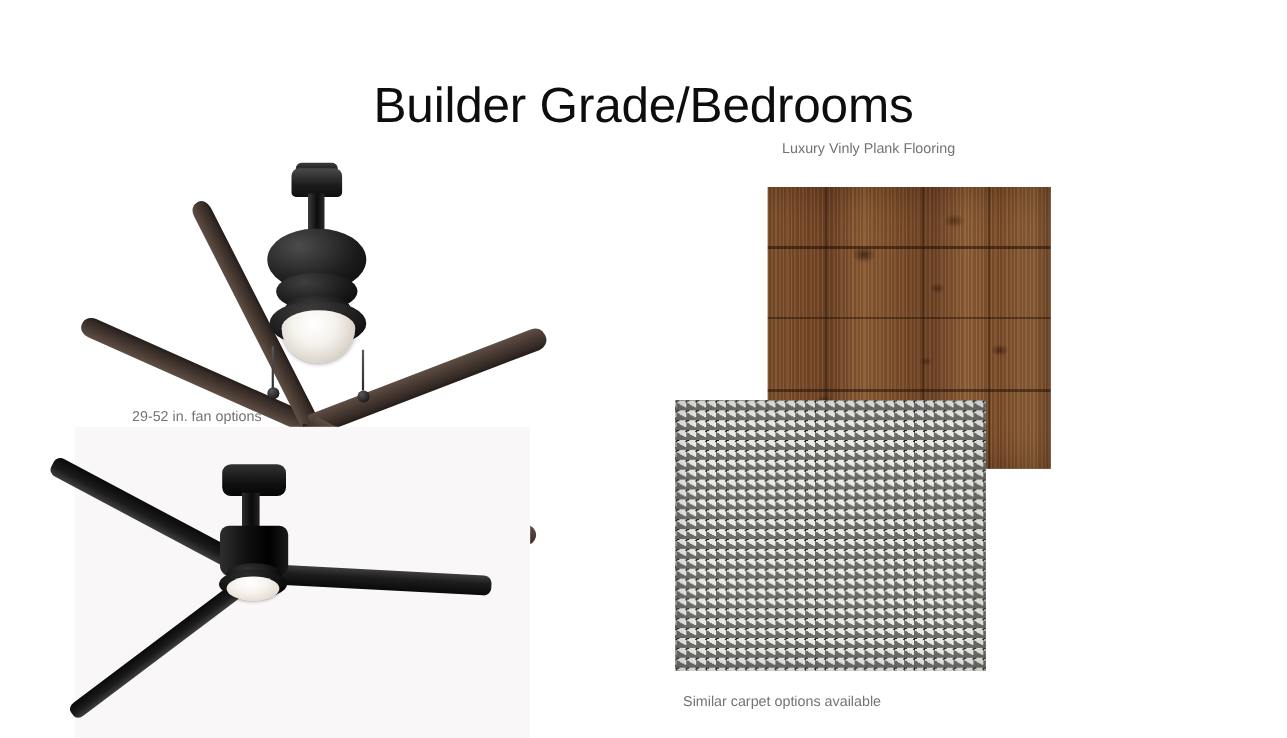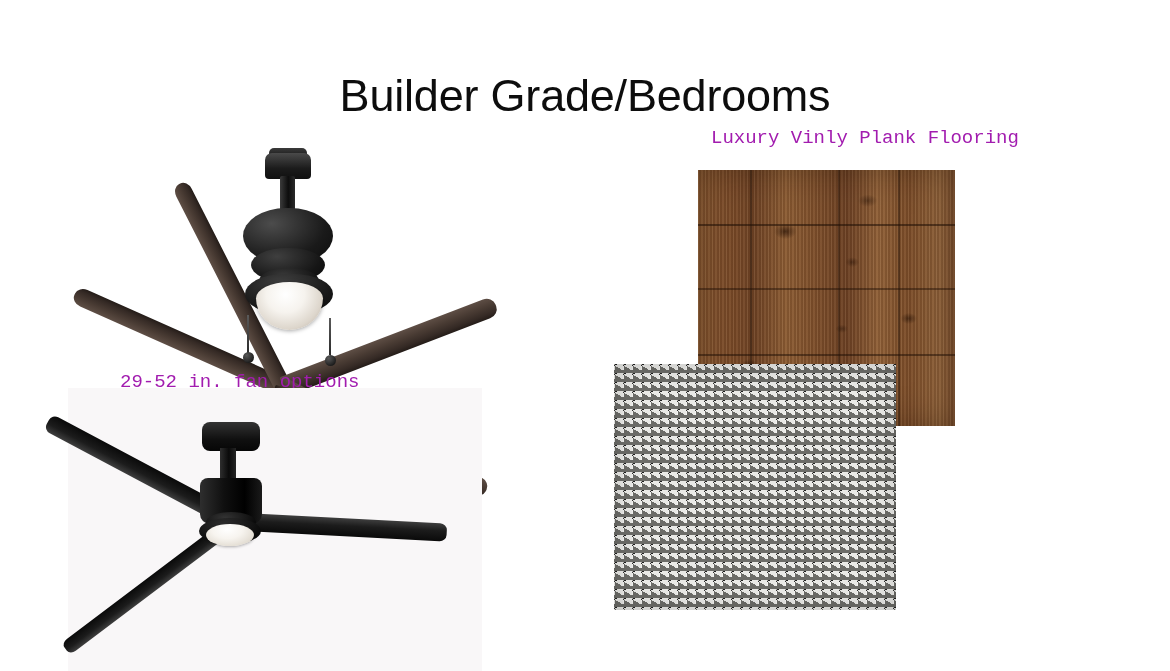--- a/index.html
+++ b/index.html
@@ -32,25 +32,24 @@
     line-height: 56px;
     color: #0d0d0d;
     font-weight: 400;
     letter-spacing: -0.2px;
     white-space: nowrap;
   }
 
   
   .caption {
     position: absolute;
-    font-size: 19px;
-    color: #a21caf;
+    font-size: 13px;
+    color: #737373;
     white-space: nowrap;
     font-weight: 400;
-    font-family: Liberation Mono, monospace;
   }
   .caption-lvp  { left: 711px; top: 127px; }
   .caption-fan  { left: 120px; top: 371px; }
   .caption-carpet { left: 621px; top: 630px; }
 
   
   .panel-lower {
     position: absolute;
     left: 68px;
     top: 388px;
@@ -328,18 +327,19 @@
     <div class="light-ring"></div>
     <div class="light-dome"></div>
   </div>
 
   <div class="caption caption-lvp">Luxury Vinly Plank Flooring</div>
 
   <div class="img-block lvp"></div>
 
   <div class="img-block carpet"></div>
 
+  <div class="caption caption-carpet">Similar carpet options available</div>
 
   <div class="scrollbar-track">
     
   </div>
 
 </div>
 
 </body></html>

